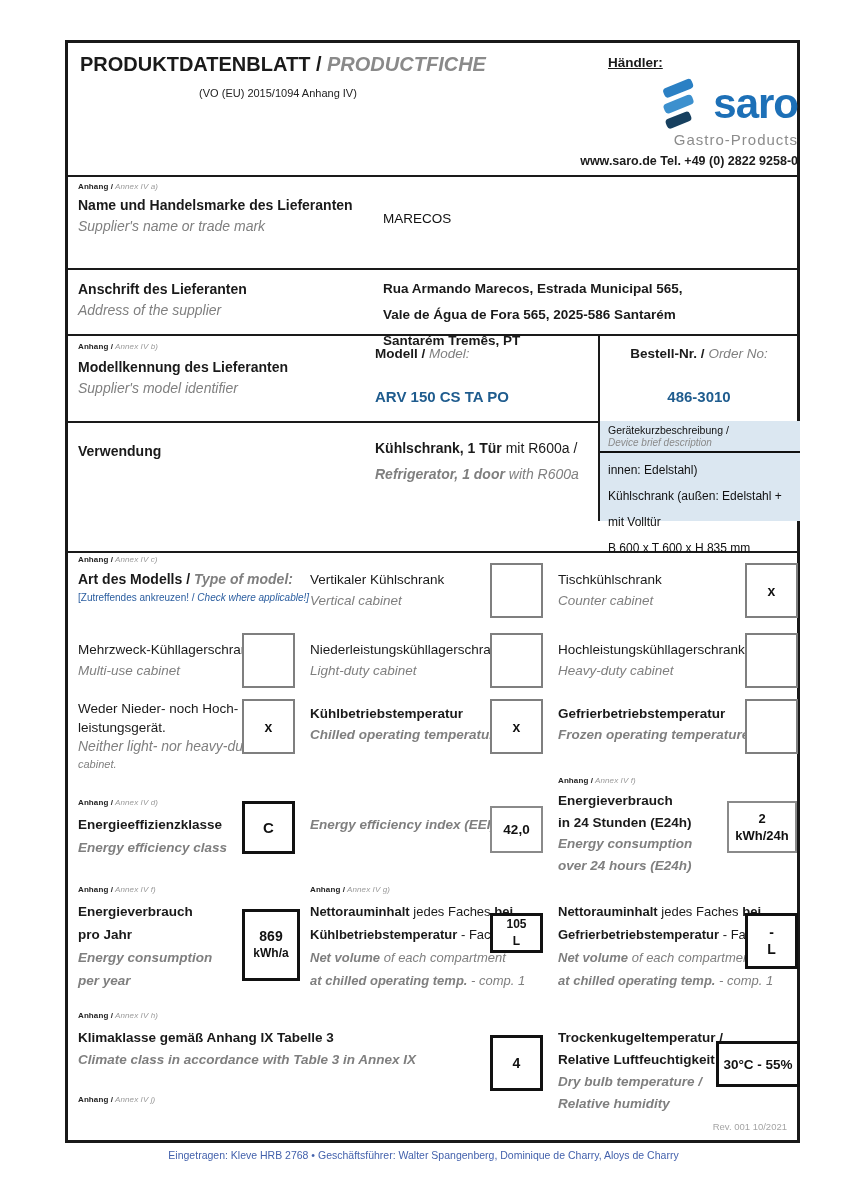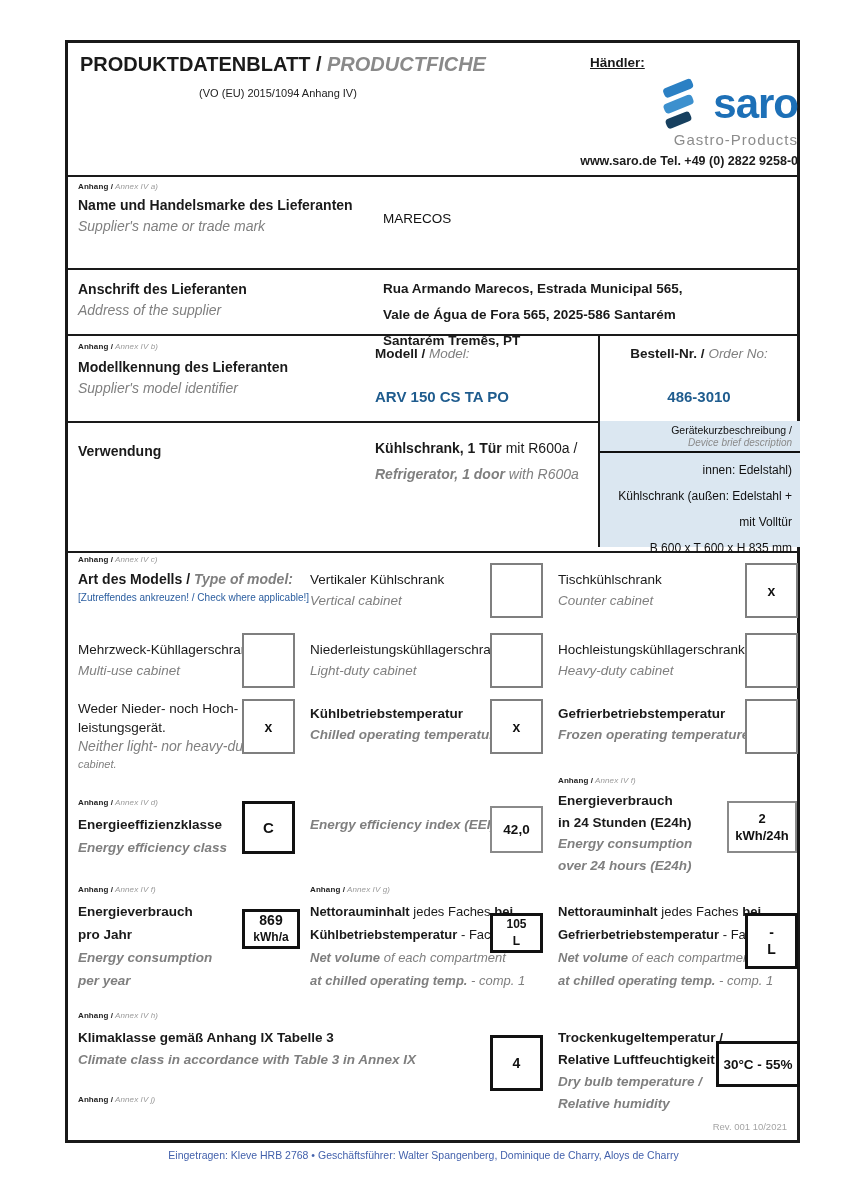--- a/index.html
+++ b/index.html
@@ -23,24 +23,24 @@
   .thick{border:3px solid #111;}
   .thin{border:2px solid #8a8a8a;}
   .title{font-size:20px;font-weight:700;white-space:nowrap;}
   .title .t2{font-style:italic;color:#8a8a8a;margin-top:12px;}
   .subtitle{font-size:11px;color:#222;}
   .dealer{font-size:13.5px;font-weight:700;text-decoration:underline;}
   .brand-word{font-size:42px;font-weight:700;color:#1d70b7;letter-spacing:-1px;line-height:40px;}
   .brand-tagline{font-size:15px;color:#8c8c8c;letter-spacing:1px;margin-top:0px;}
   .brand-contact{font-size:12.5px;font-weight:700;color:#1b1b1b;margin-top:6px;white-space:nowrap;}
   .blue-note{font-size:10px;color:#2a5d9f;white-space:nowrap;}
-  .blue-note .n2{}
+  .blue-note .n2{font-style:italic;}
   .accent{color:#1f5c8e;}
-  .bluecell{position:absolute;left:530px;top:378px;width:202px;height:126px;background:#dbe7f1;
-    border-left:2px solid #1a1a1a;box-sizing:border-box;text-align:right;}
+  .bluecell{position:absolute;left:530px;top:378px;width:202px;height:100px;background:#dbe7f1;
+    border-left:2px solid #1a1a1a;box-sizing:border-box;}
   .bluecell .cap{padding:3px 8px 2px 8px;border-bottom:2px solid #111;}
   .bluecell .cap .c1{font-size:10.5px;color:#111;display:block;line-height:13px;}
   .bluecell .cap .c2{font-size:10px;font-style:italic;color:#8a8a8a;display:block;line-height:12px;}
   .bluecell .body{padding:4px 8px;}
   .bluecell .body span{display:block;font-size:12px;line-height:26px;color:#111;white-space:nowrap;}
   .rev{position:absolute;right:10px;top:1078px;font-size:9.5px;color:#a5a5a5;}
   .footer{position:absolute;left:0;top:1146px;width:847px;text-align:center;color:#4361ac;
     font-size:10.5px;line-height:18px;}
   .val{font-size:13.5px;color:#111;}
   .addr span{display:block;font-weight:700;font-size:13.5px;line-height:26px;white-space:nowrap;}
@@ -60,21 +60,21 @@
   <div class="hline" style="top:225px"></div>
   <div class="hline" style="top:291px"></div>
   <div class="hline" style="top:378px"></div>
   <div class="hline" style="top:508px"></div>
   <div class="vline" style="left:530px;top:291px;height:87px"></div>
 
   <div class="abs title" style="left:12px;top:10px">
     <span>PRODUKTDATENBLATT /</span><span class="t2"> PRODUCTFICHE</span>
   </div>
   <div class="abs subtitle ctr" style="left:60px;top:44px;width:300px">(VO (EU) 2015/1094 Anhang IV)</div>
-  <div class="abs dealer" style="left:522px;top:12px">Händler:</div>
+  <div class="abs dealer" style="left:540px;top:12px">Händler:</div>
 
   <div class="abs" style="left:480px;top:34px;width:250px;display:flex;flex-direction:column;align-items:flex-end">
     <div style="display:flex;align-items:center;gap:8px">
       <svg width="50" height="54" viewBox="0 0 54 58">
         <g transform="rotate(-22 27 29)">
           <rect x="15" y="7" width="33" height="11" rx="4" fill="#2b80c4"></rect>
           <rect x="9" y="23" width="33" height="11" rx="4" fill="#3c90ce"></rect>
           <rect x="5" y="39" width="28" height="11" rx="4" fill="#17405f"></rect>
         </g>
       </svg>
@@ -246,21 +246,21 @@
     <span class="a1">Anhang /</span><span class="a2"> Annex IV f)</span>
   </div>
   <div class="abs" style="left:10px;top:857px">
     <span class="de" style="line-height:23px">Energieverbrauch</span>
     <span class="de" style="line-height:23px">pro Jahr</span>
   </div>
   <div class="abs" style="left:10px;top:903px">
     <span class="enb" style="line-height:23px">Energy consumption</span>
     <span class="enb" style="line-height:23px">per year</span>
   </div>
-  <div class="vbox thick" style="left:174px;top:866px;width:58px;height:40px;font-size:14px;line-height:17px">
+  <div class="vbox thick" style="left:174px;top:866px;width:58px;height:72px;font-size:14px;line-height:17px">
     <span>869</span>
     <span style="font-size:12px">kWh/a</span>
   </div>
 
   <div class="abs annex" style="left:242px;top:842px">
     <span class="a1">Anhang /</span><span class="a2"> Annex IV g)</span>
   </div>
   <div class="abs" style="left:242px;top:857px">
     <span class="dr" style="line-height:23px;font-size:13px"><b>Nettorauminhalt</b><span> jedes Faches </span><b>bei</b></span>
     <span class="dr" style="line-height:23px;font-size:13px"><b>Kühlbetriebstemperatur</b><span> - Fach 1</span></span>

